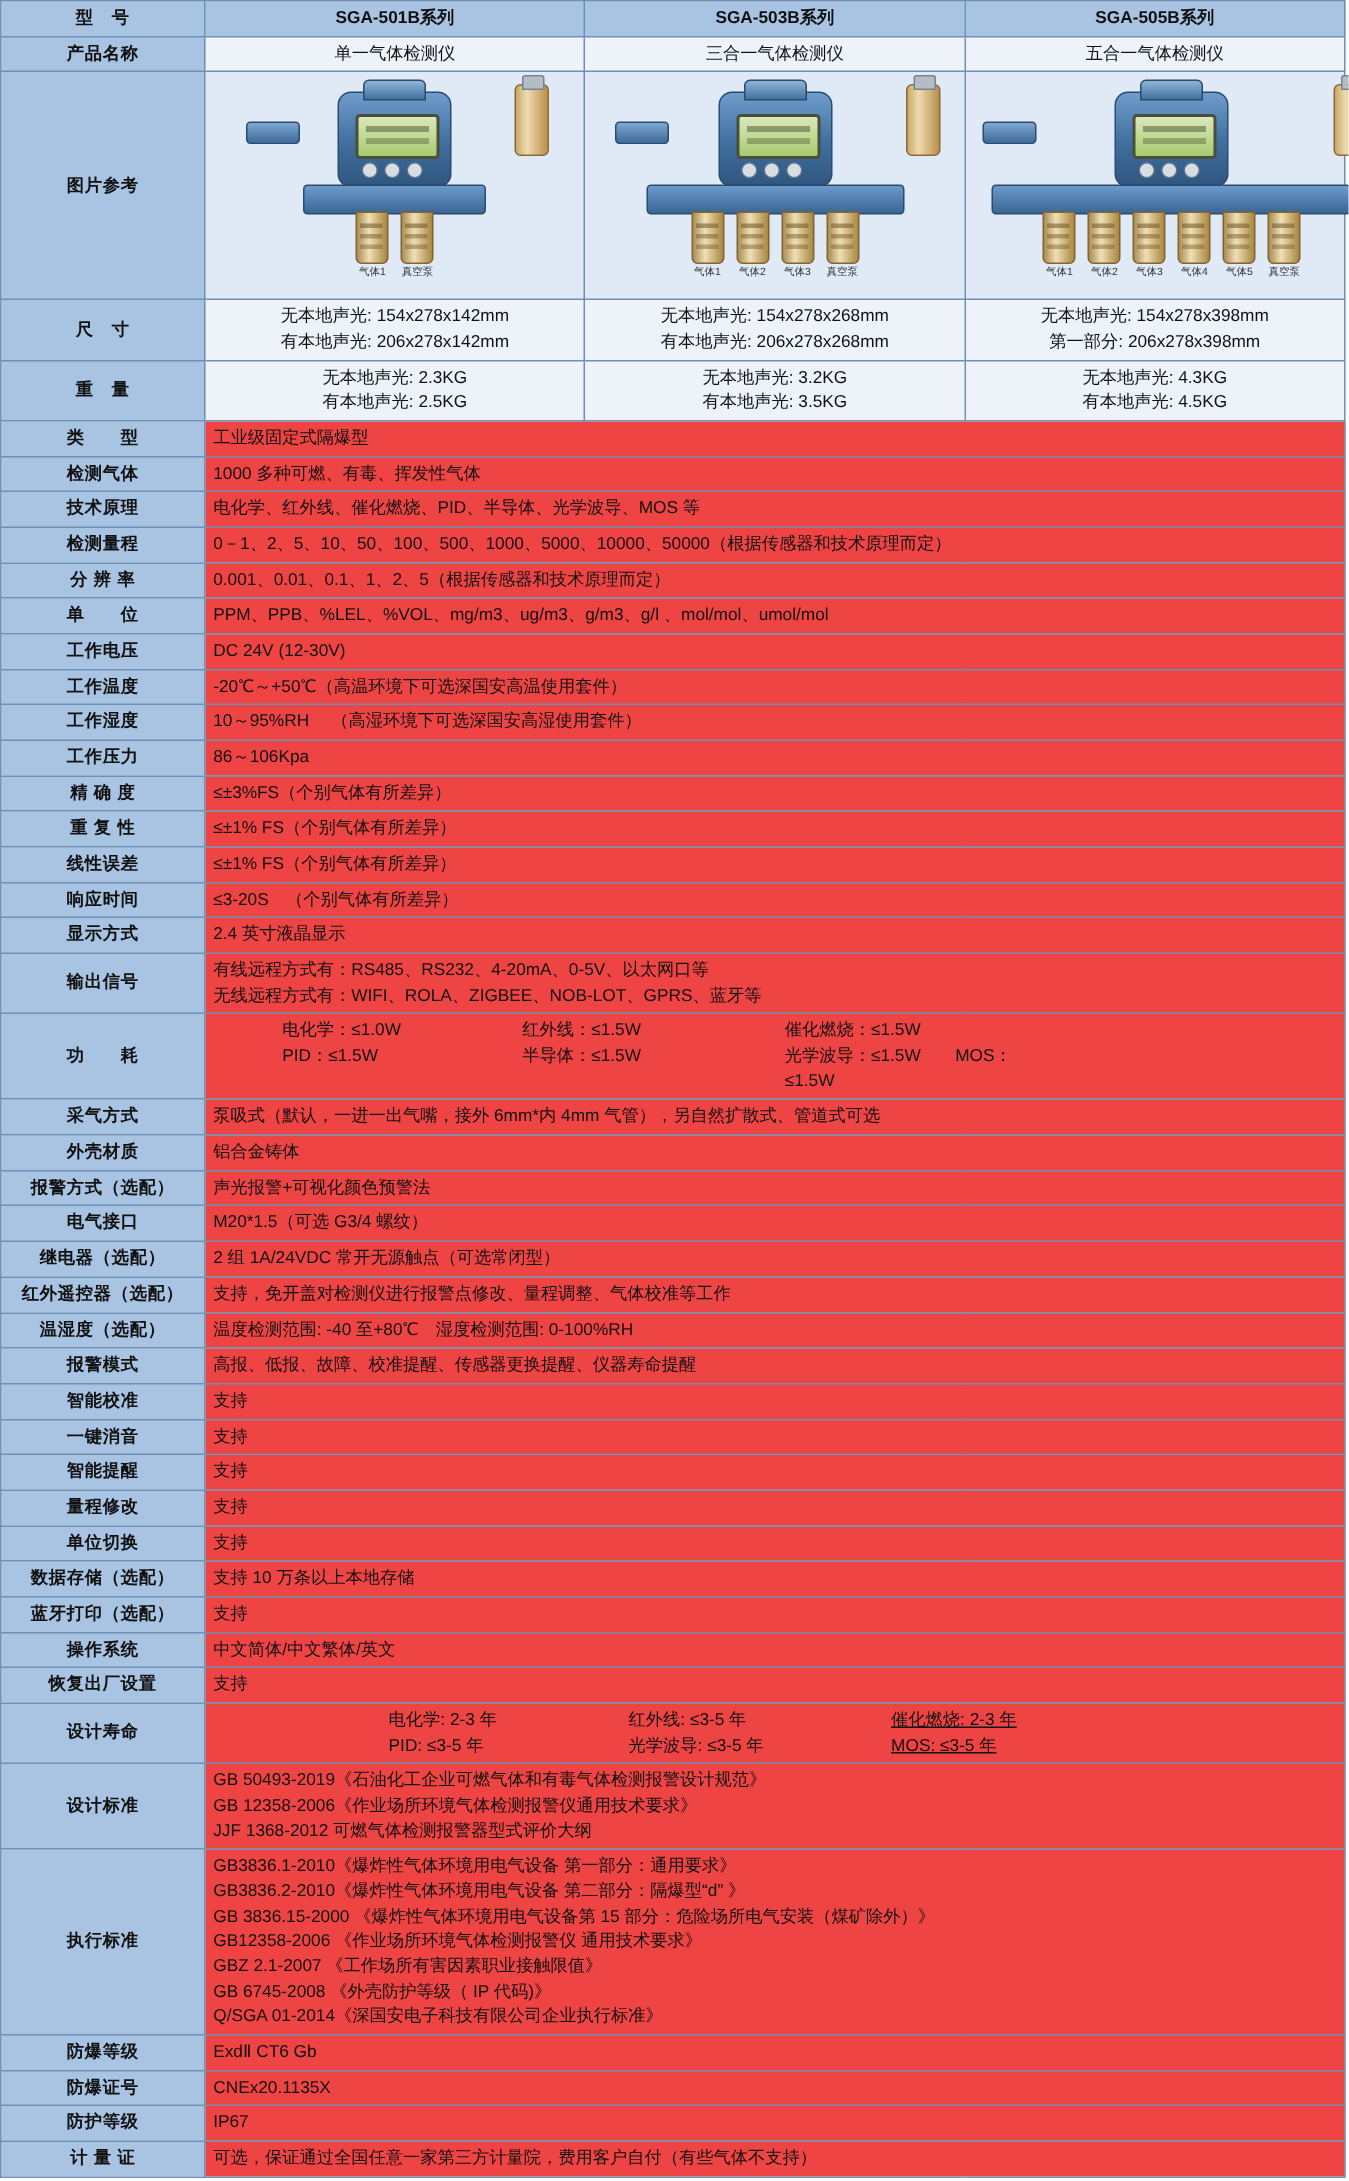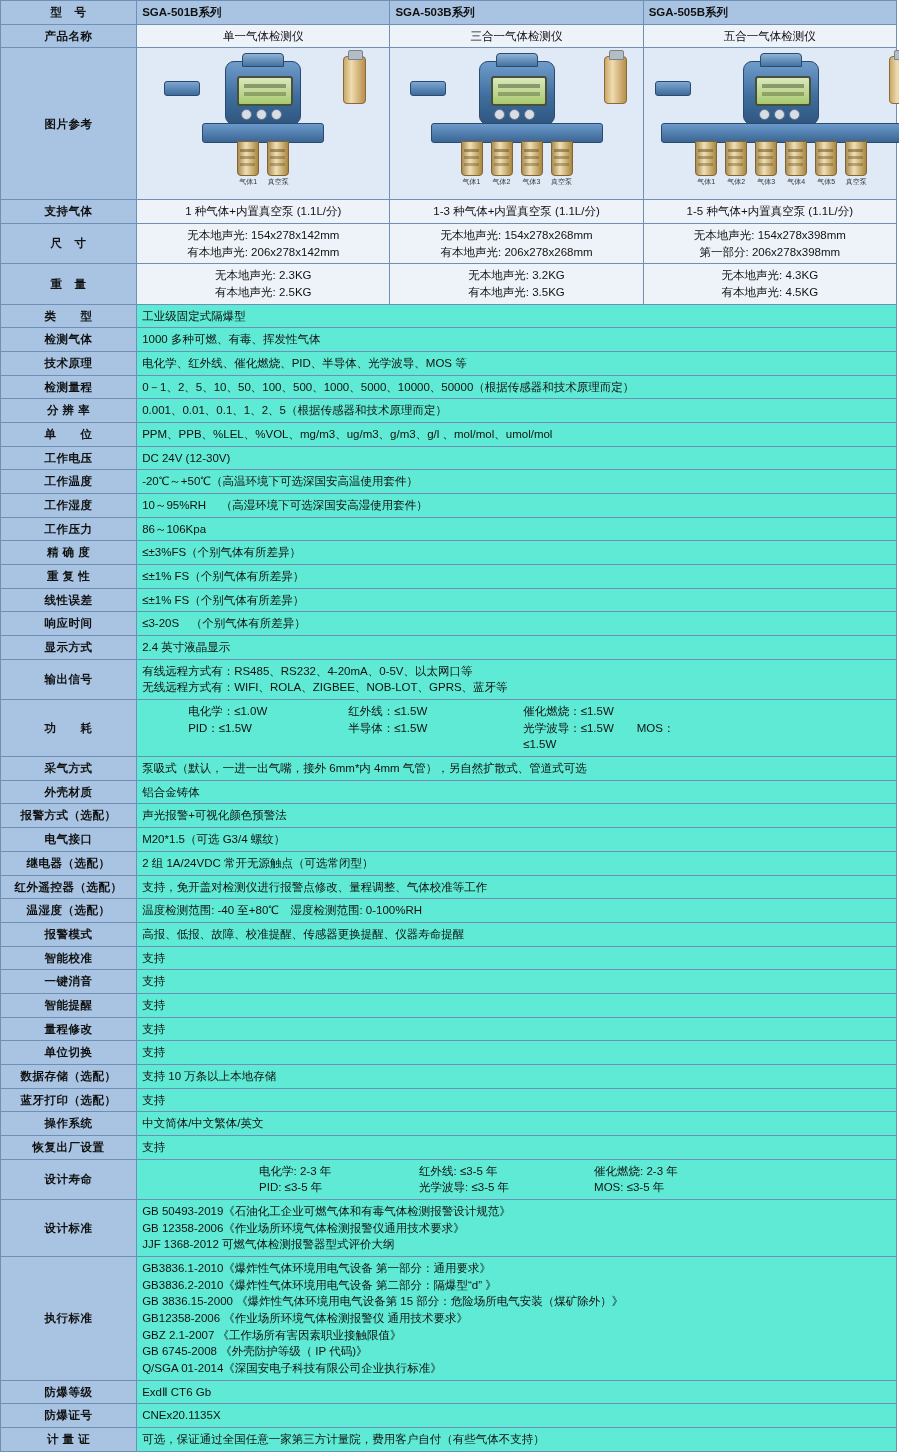--- a/index.html
+++ b/index.html
@@ -30,47 +30,48 @@
     text-align: center;
     font-weight: bold;
     font-size: 12px;
     letter-spacing: 0.5px;
     width: 136px;
     color: #0a0a0a;
     margin-top: 45px;
   }
   td.head {
     background: #a8c4e2;
+    text-align: center;
     font-weight: bold;
     font-size: 12.5px;
   }
   td.val-center {
     background: #eef3fa;
     text-align: center;
   }
   td.val {
-    background: #5eead4;
+    background: #ef4444;
     text-align: left;
     padding-left: 8px;
   }
   td.val-img {
     background: #dfeaf6;
     text-align: center;
     padding: 4px 2px;
   }
   .sub-line { display: block; }
   .pw-row { display: flex; width: 100%; margin-left: 46px; }
   .pw-row > span { display: inline-block; }
   .pw-a { width: 160px; }
   .pw-b { width: 175px; }
   .pw-c { width: 180px; }
   .life-row { display: flex; width: 100%; justify-content: center; }
   .life-a { width: 160px; }
   .life-b { width: 175px; }
-  .life-c { width: 180px; }
+  .life-c { width: 180px; text-decoration: underline; }
 
   
   .device {
     position: relative;
     margin: 0 auto;
     height: 145px;
   }
   .dev1 { width: 210px; }
   .dev3 { width: 225px; }
   .dev5 { width: 265px; }
@@ -305,26 +306,20 @@
           <span>气体2</span>
           <span>气体3</span>
           <span>气体4</span>
           <span>气体5</span>
           <span>真空泵</span>
         </div>
       </div>
     </td>
   </tr>
 
-  <tr>
-    <td class="label">支持气体</td>
-    <td class="val-center">1 种气体+内置真空泵 (1.1L/分)</td>
-    <td class="val-center">1-3 种气体+内置真空泵 (1.1L/分)</td>
-    <td class="val-center">1-5 种气体+内置真空泵 (1.1L/分)</td>
-  </tr>
 
   <tr>
     <td class="label">尺　寸</td>
     <td class="val-center">
       <span class="sub-line">无本地声光: 154x278x142mm</span>
       <span class="sub-line">有本地声光: 206x278x142mm</span>
     </td>
     <td class="val-center">
       <span class="sub-line">无本地声光: 154x278x268mm</span>
       <span class="sub-line">有本地声光: 206x278x268mm</span>
@@ -545,18 +540,22 @@
 
   <tr>
         <td class="label">防爆等级</td>
         <td class="val" colspan="3">ExdⅡ CT6 Gb</td>
       </tr>
   <tr>
         <td class="label">防爆证号</td>
         <td class="val" colspan="3">CNEx20.1135X</td>
       </tr>
   <tr>
+        <td class="label">防护等级</td>
+        <td class="val" colspan="3">IP67</td>
+      </tr>
+  <tr>
         <td class="label">计 量 证</td>
         <td class="val" colspan="3">可选，保证通过全国任意一家第三方计量院，费用客户自付（有些气体不支持）</td>
       </tr>
 
 </tbody>
   </table>
 
 </body></html>

